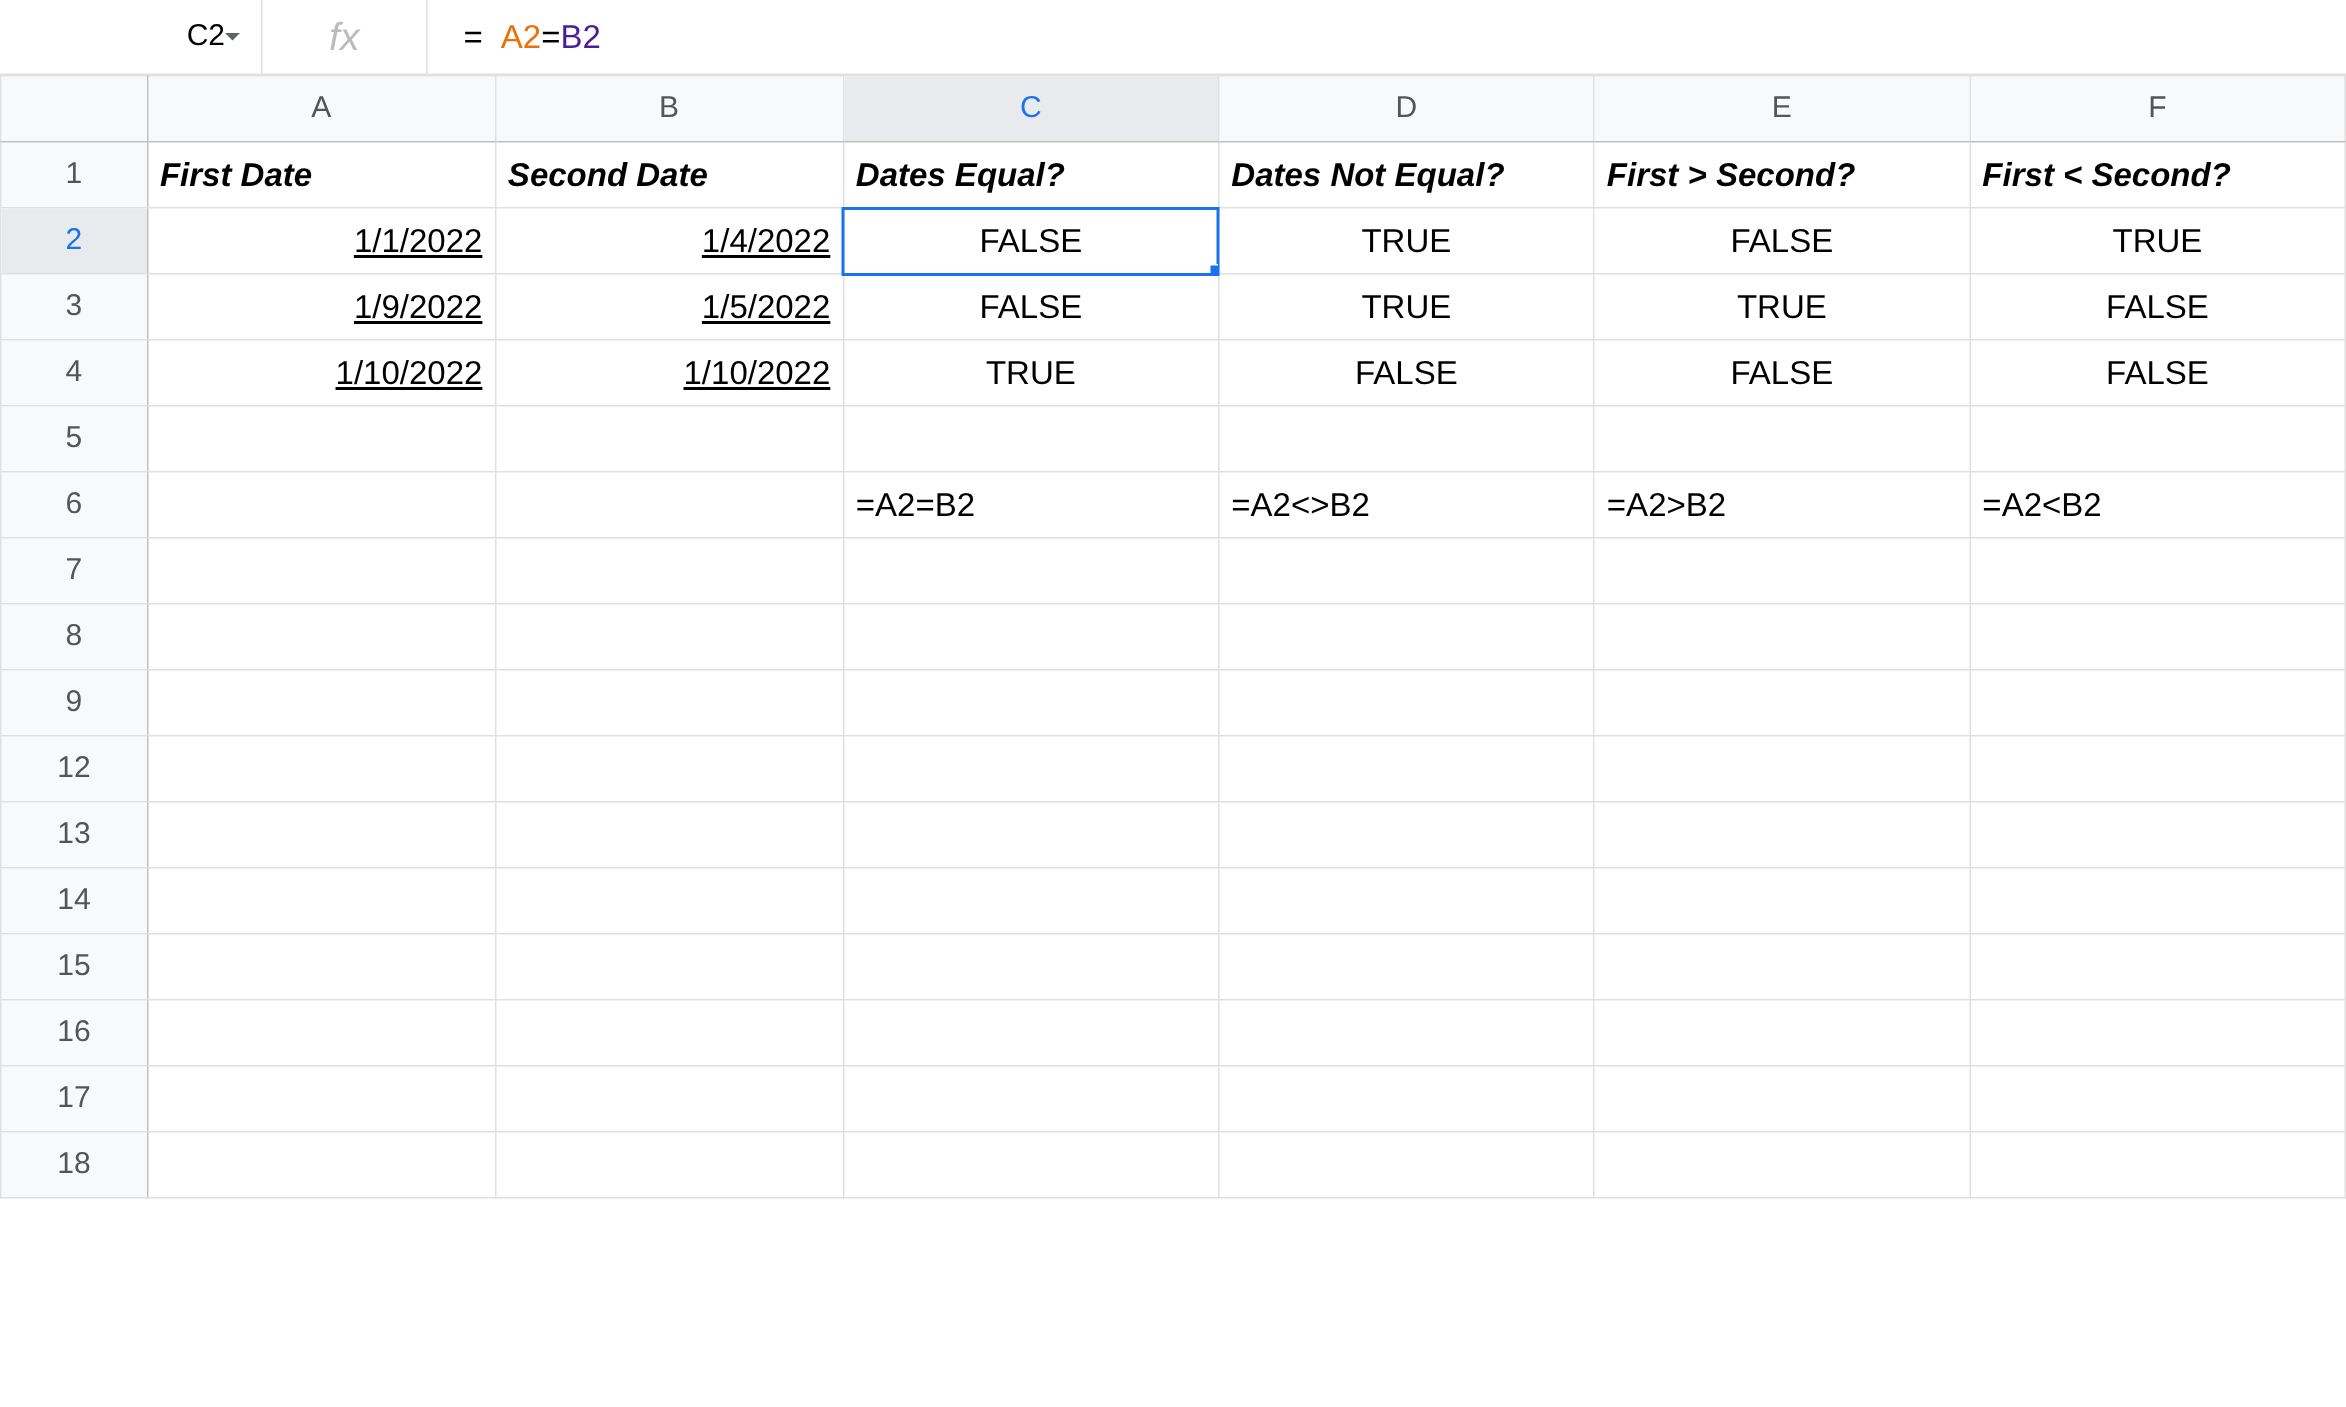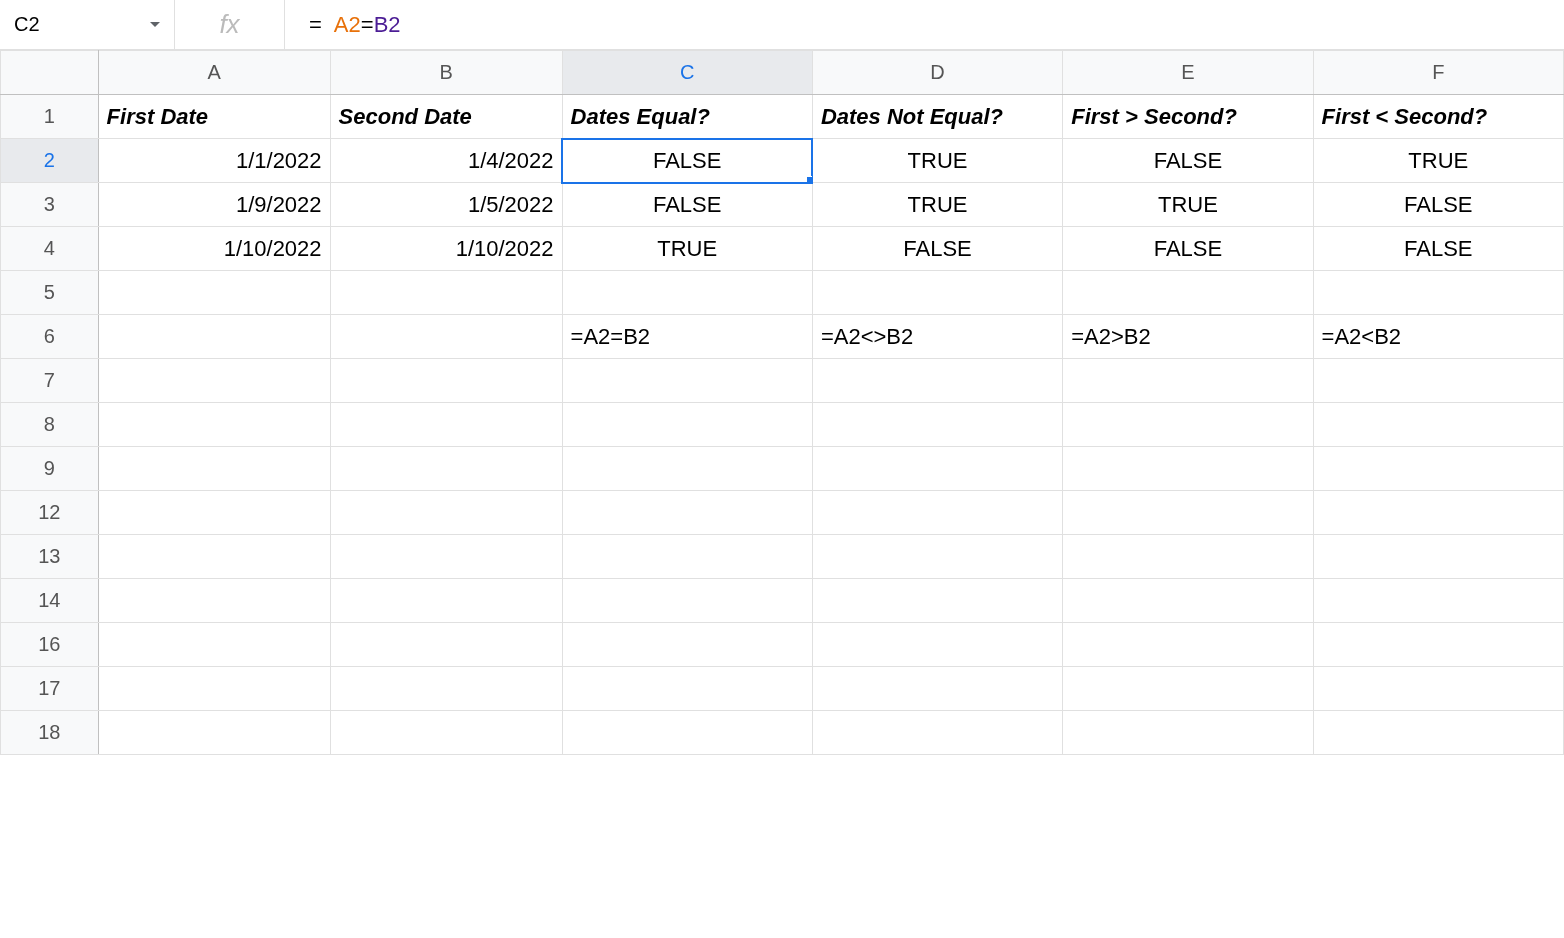--- a/index.html
+++ b/index.html
@@ -19,21 +19,21 @@
       align-items: center;
       height: 50px;
       border-bottom: 1px solid #e0e0e0;
       background: #fff;
     }
     .name-box {
       width: 175px;
       padding: 14px 14px;
       display: flex;
       align-items: center;
-      justify-content: space-between;
+      justify-content: flex-end;
       height: 100%;
       border-right: 1px solid #e0e0e0;
       font-size: 20px;
     }
     .name-box-dropdown {
       width: 0;
       height: 0;
       border-left: 5px solid transparent;
       border-right: 5px solid transparent;
       border-top: 5px solid #5f6368;
@@ -116,21 +116,21 @@
       color: #1a73e8;
     }
     .col-A, .col-B { width: 202px; }
     .col-C, .col-D, .col-E, .col-F { width: 218px; }
 
     .cell {
       font-size: 22px;
       position: relative;
     }
     .bold { font-weight: bold; font-style: italic; }
-    .right { text-align: right; }
+    .right { text-align: right; text-decoration: underline; }
     .center { text-align: center; }
 
     .active-cell {
       position: relative;
       outline: 2.5px solid #1a73e8;
       outline-offset: -1px;
       z-index: 2;
     }
     .active-cell::after {
       content: "";
@@ -286,20 +286,29 @@
           <tr>
             <th class="row-header">14</th>
             <td class="cell"></td>
             <td class="cell"></td>
             <td class="cell"></td>
             <td class="cell"></td>
             <td class="cell"></td>
             <td class="cell"></td>
           </tr>
           <tr>
+            <th class="row-header">15</th>
+            <td class="cell"></td>
+            <td class="cell"></td>
+            <td class="cell"></td>
+            <td class="cell"></td>
+            <td class="cell"></td>
+            <td class="cell"></td>
+          </tr>
+          <tr>
             <th class="row-header">16</th>
             <td class="cell"></td>
             <td class="cell"></td>
             <td class="cell"></td>
             <td class="cell"></td>
             <td class="cell"></td>
             <td class="cell"></td>
           </tr>
           <tr>
             <th class="row-header">17</th>

